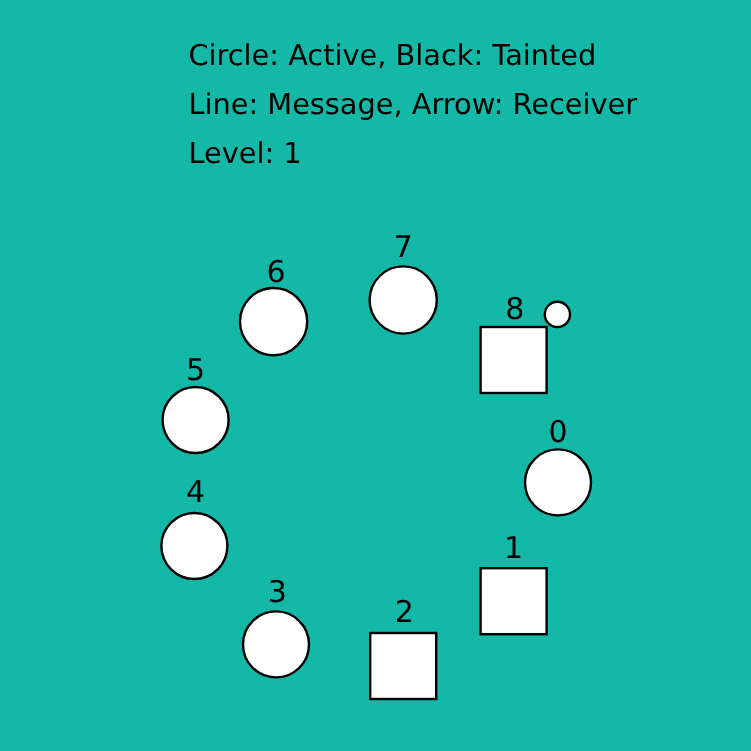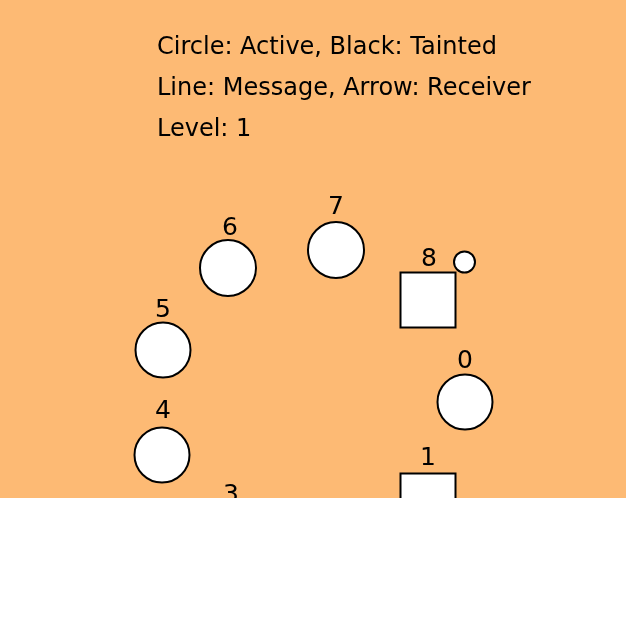--- a/index.html
+++ b/index.html
@@ -1,20 +1,20 @@
 <!DOCTYPE html>
 <html><head>
 <meta charset="utf-8">
 <style>
   html, body { margin: 0; padding: 0; background: #ffffff; }
   .canvas {
     position: relative;
     width: 626px;
-    height: 498px;
-    background: #fdba74;
+    height: 626px;
+    background: #14b8a6;
     overflow: hidden;
   }
   svg { display: block; }
   text {
     font-family: "DejaVu Sans", sans-serif;
     fill: #000000;
   }
   .header-line { font-size: 24px; }
   .node-label  { font-size: 25px; text-anchor: middle; }
   .node-shape, .token {

